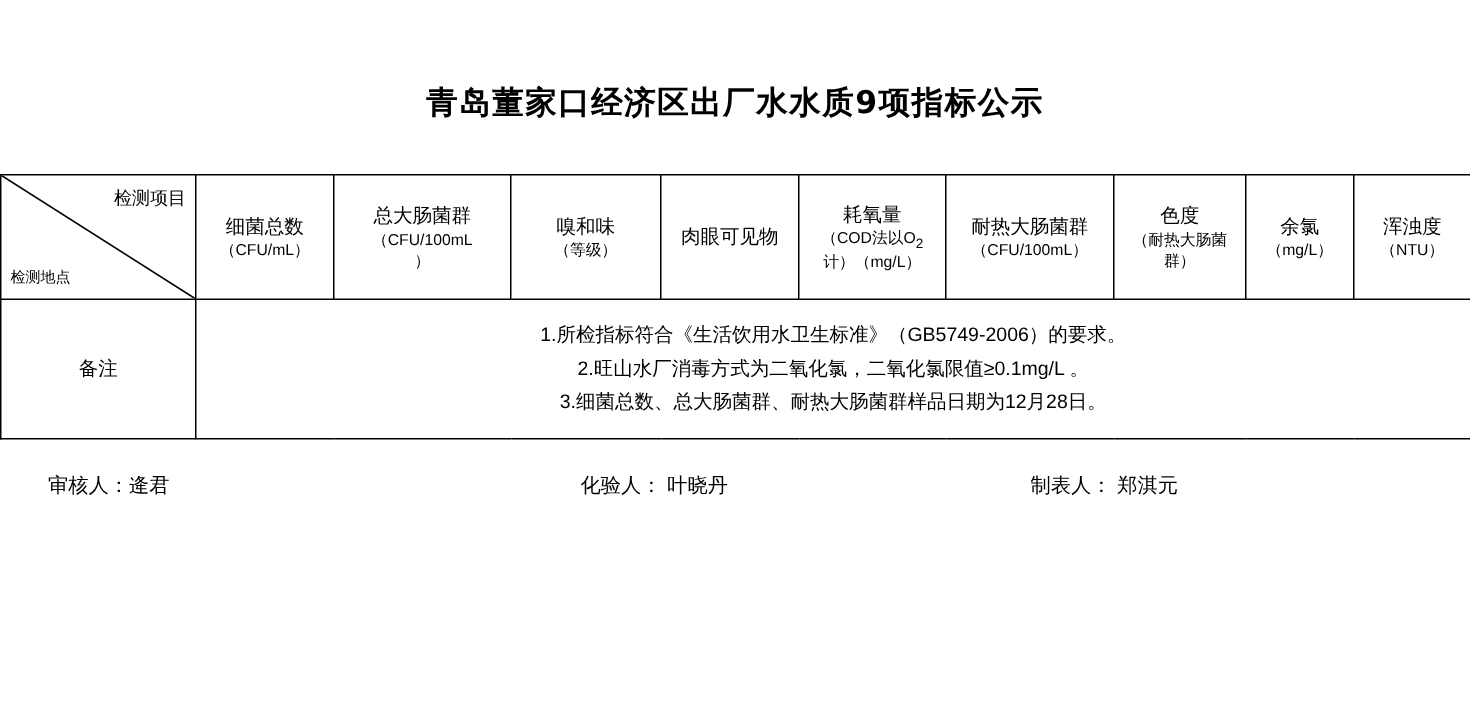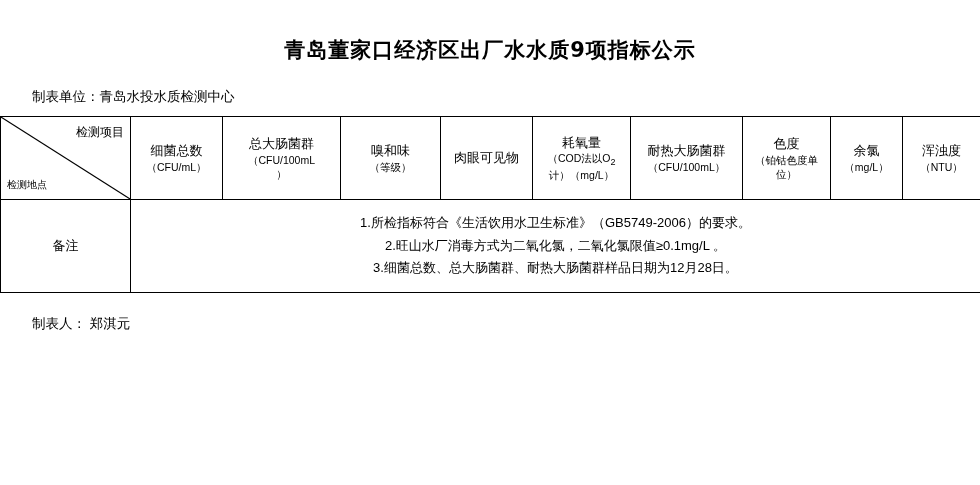--- a/index.html
+++ b/index.html
@@ -18,21 +18,21 @@
     position: relative;
     width: 980px;
     height: 485px;
     box-sizing: border-box;
   }
   .title {
     text-align: center;
     font-size: 21px;
     font-weight: bold;
     letter-spacing: 1px;
-    padding-top: 36px;
+    padding-top: 54px;
     font-family: "DejaVu Sans", "Liberation Sans", sans-serif;
   }
   .meta-row {
     display: flex;
     justify-content: space-between;
     align-items: flex-end;
     margin: 24px 28px 10px 32px;
     font-size: 13.5px;
   }
   .meta-left, .meta-right {
@@ -111,21 +111,20 @@
   .sub-s { font-size: 9px; vertical-align: sub; }
 </style>
 </head>
 <body>
 
 <div class="page">
 
   <div class="title">青岛董家口经济区出厂水水质9项指标公示</div>
 
   <div class="meta-row">
-    <div class="meta-left">制表单位：青岛水投水质检测中心</div>
   </div>
 
   <table class="main">
     <colgroup>
       <col style="width:130px">
       <col style="width:92px">
       <col style="width:118px">
       <col style="width:100px">
       <col style="width:92px">
       <col style="width:98px">
@@ -170,21 +169,21 @@
           <div class="sub">计）（mg/L）</div>
         </td>
 
         <td class="hdr-cell">
           <div class="hdr-main">耐热大肠菌群</div>
           <div class="sub">（CFU/100mL）</div>
         </td>
 
         <td class="hdr-cell">
           <div class="hdr-main">色度</div>
-          <div class="sub">（铂钴色度单位）</div>
+          <div class="sub">（耐热大肠菌群）</div>
         </td>
 
         <td class="hdr-cell">
           <div class="hdr-main">余氯</div>
           <div class="sub">（mg/L）</div>
         </td>
 
         <td class="hdr-cell">
           <div class="hdr-main">浑浊度</div>
           <div class="sub">（NTU）</div>
@@ -198,16 +197,18 @@
         <td class="note-body" colspan="9">
           <div>1.所检指标符合《生活饮用水卫生标准》（GB5749-2006）的要求。</div>
           <div>2.旺山水厂消毒方式为二氧化氯，二氧化氯限值≥0.1mg/L 。</div>
           <div>3.细菌总数、总大肠菌群、耐热大肠菌群样品日期为12月28日。</div>
         </td>
       </tr>
     </tbody>
   </table>
 
   <div class="footer-row">
+    <div class="footer-item f1">审核人：逄君</div>
+    <div class="footer-item f2">化验人： 叶晓丹</div>
     <div class="footer-item f3">制表人： 郑淇元</div>
   </div>
 
 </div>
 
 </body></html>

